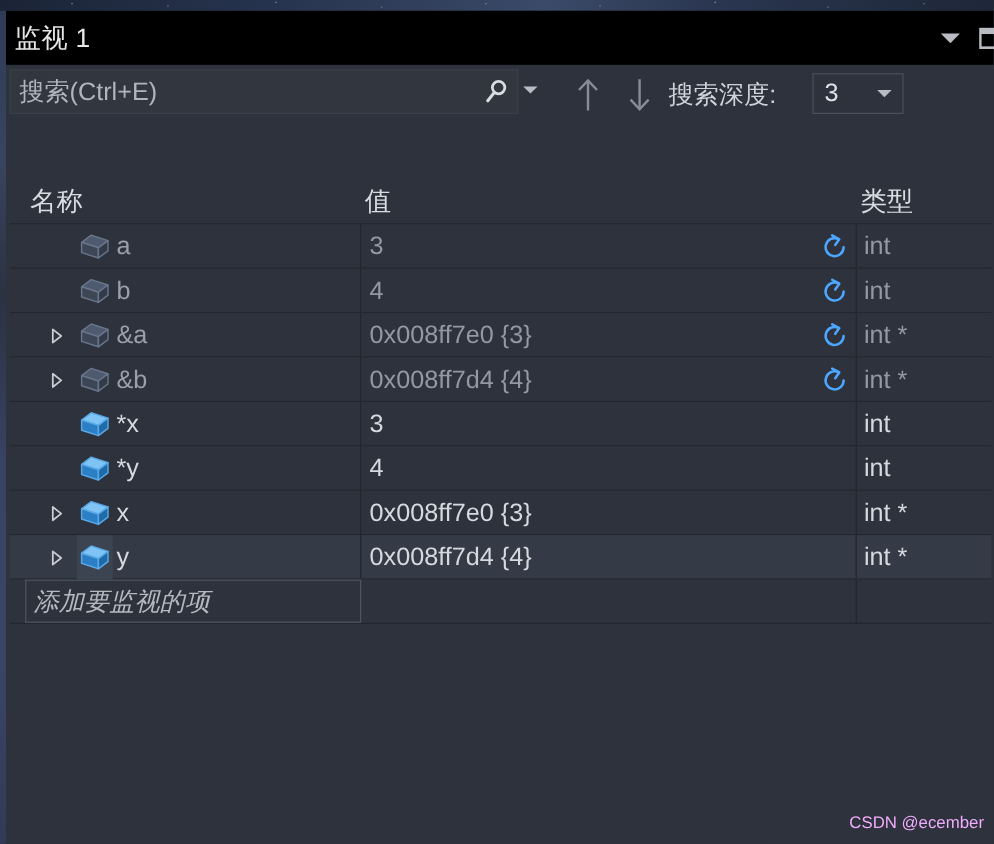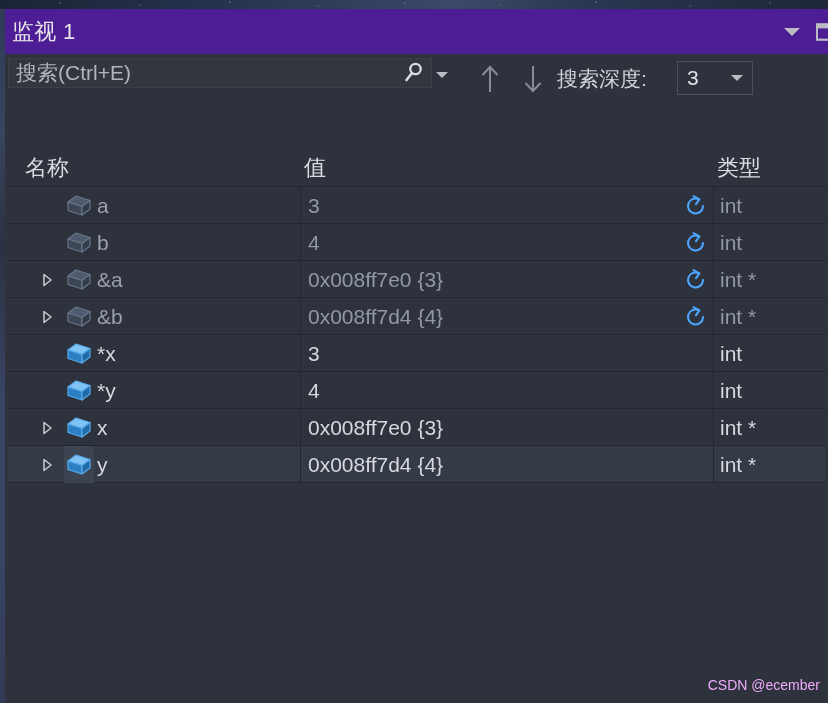--- a/index.html
+++ b/index.html
@@ -44,21 +44,21 @@
     left: 5px; top: 9px;
     width: 823px; height: 694px;
     background: #2d323c;
   }
 
   
   #titlebar {
     position: absolute;
     left: 0; top: 0;
     width: 823px; height: 45px;
-    background: #4c1d95;
+    background: #000000;
   }
   #title-text {
     position: absolute;
     left: 7px; top: 8px;
     font-size: 22px;
     color: #e6e6e6;
     letter-spacing: .3px;
     white-space: nowrap;
   }
   #title-actions {
@@ -81,21 +81,21 @@
 
   
   #toolbar {
     position: absolute;
     left: 0; top: 45px;
     width: 823px; height: 51px;
   }
   #search-box {
     position: absolute;
     left: 3px; top: 4px;
-    width: 424px; height: 30px;
+    width: 424px; height: 37px;
     background: #32373f;
     border: 1px solid #3a4049;
     display: flex;
     align-items: center;
   }
   #search-input {
     flex: 1;
     background: transparent;
     border: none;
     outline: none;
@@ -558,17 +558,24 @@
           </div>
           <div class="vdiv1"></div>
           <div class="cell-value">
             <span class="value-text">0x008ff7d4 {4}</span>
           </div>
           <div class="vdiv2"></div>
           <div class="cell-type">
             <span class="type-text">int *</span>
           </div>
         </div>
+        <div class="grow addrow">
+          <div class="add-box">
+            <span class="add-text">添加要监视的项</span>
+          </div>
+          <div class="vdiv1"></div>
+          <div class="vdiv2"></div>
+        </div>
       </div>
   </div>
 
   <div id="watermark">CSDN @ecember</div>
 </div>
 
 </body></html>

